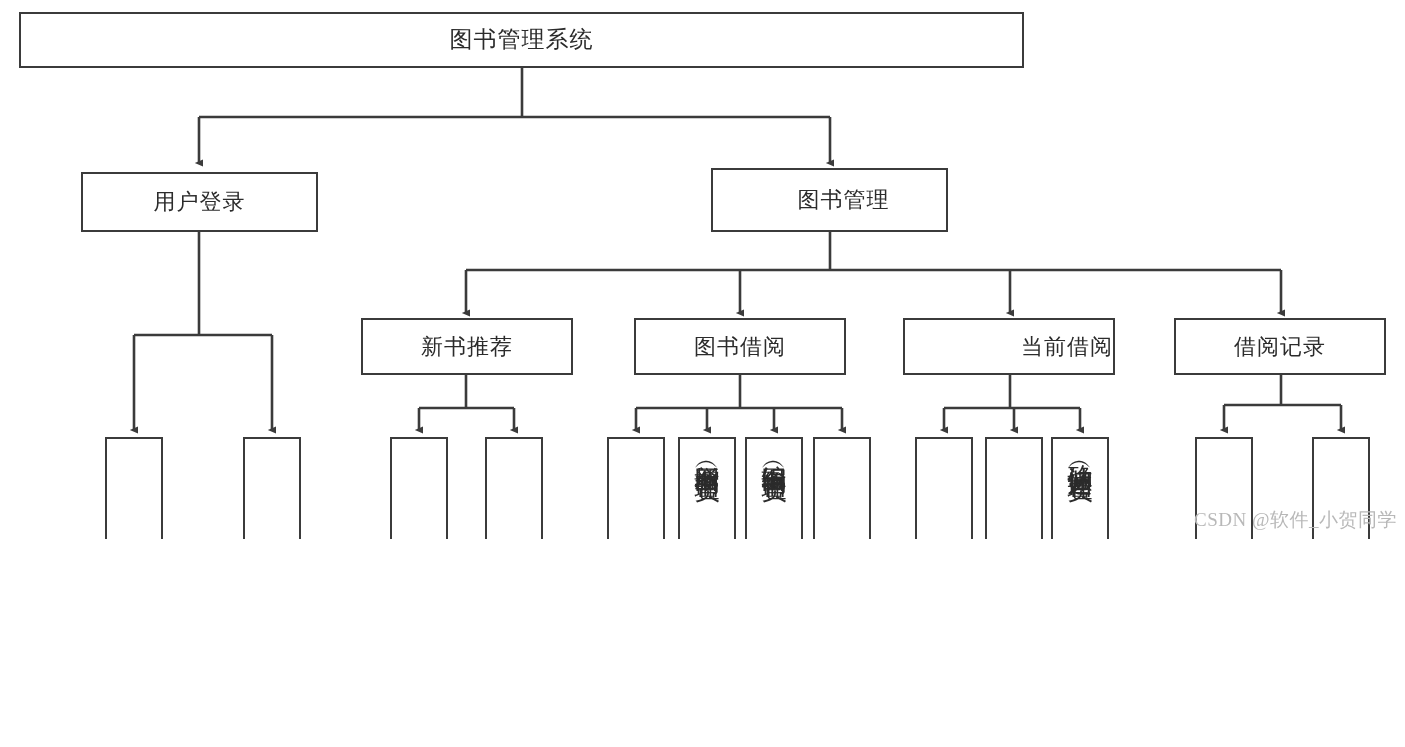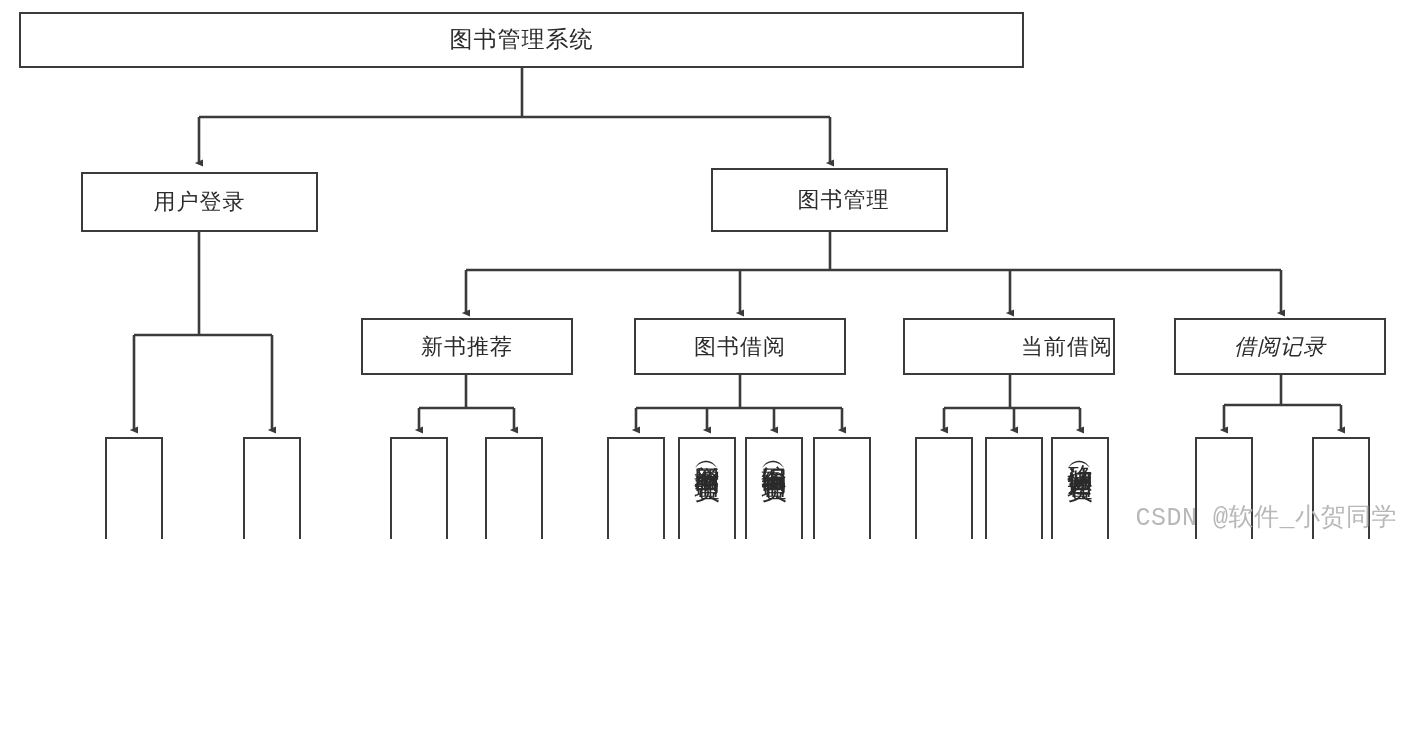--- a/index.html
+++ b/index.html
@@ -72,26 +72,26 @@
   }
   
   .node.vert.centered {
     align-items: center;
     padding-top: 0;
   }
   #watermark {
     position: absolute;
     right: 8px;
     bottom: 6px;
-    font-size: 25px;
+    font-size: 19px;
     color: #b8b8b8;
     letter-spacing: 0.5px;
     white-space: nowrap;
     z-index: 3;
-    font-family: Liberation Mono, monospace;
+    font-family: Liberation Serif, serif;
   }
 </style>
 </head>
 <body>
 
 <div id="diagram-root">
 
   <svg id="edge-layer" viewBox="0 0 1405 747" width="1405" height="747" xmlns="http://www.w3.org/2000/svg">
     <defs>
       <marker id="arrowhead" markerWidth="9" markerHeight="9" refX="4.2" refY="4.4" orient="auto" markerUnits="userSpaceOnUse">
@@ -157,21 +157,21 @@
 
   <div class="node horiz" style="left:634px; top:318px; width:212px; height:57px;">
     <span class="node-label">图书借阅</span>
   </div>
   <div class="node horiz" style="left:361px; top:318px; width:212px; height:57px;">
     <span class="node-label">新书推荐</span>
   </div>
   <div class="node horiz" style="left:903px; top:318px; width:212px; height:57px;justify-content:flex-end;">
     <span class="node-label">当前借阅</span>
   </div>
-  <div class="node horiz" style="left:1174px; top:318px; width:212px; height:57px;font-style:italic;">
+  <div class="node horiz" style="left:1174px; top:318px; width:212px; height:57px;">
     <span class="node-label">借阅记录</span>
   </div>
 
   <div class="node vert centered" style="left:105px; top:437px; width:58px; height:298px;">
     <span class="node-label">用户登录</span>
   </div>
   <div class="node vert centered" style="left:243px; top:437px; width:58px; height:298px;">
     <span class="node-label">注销登录</span>
   </div>
 

